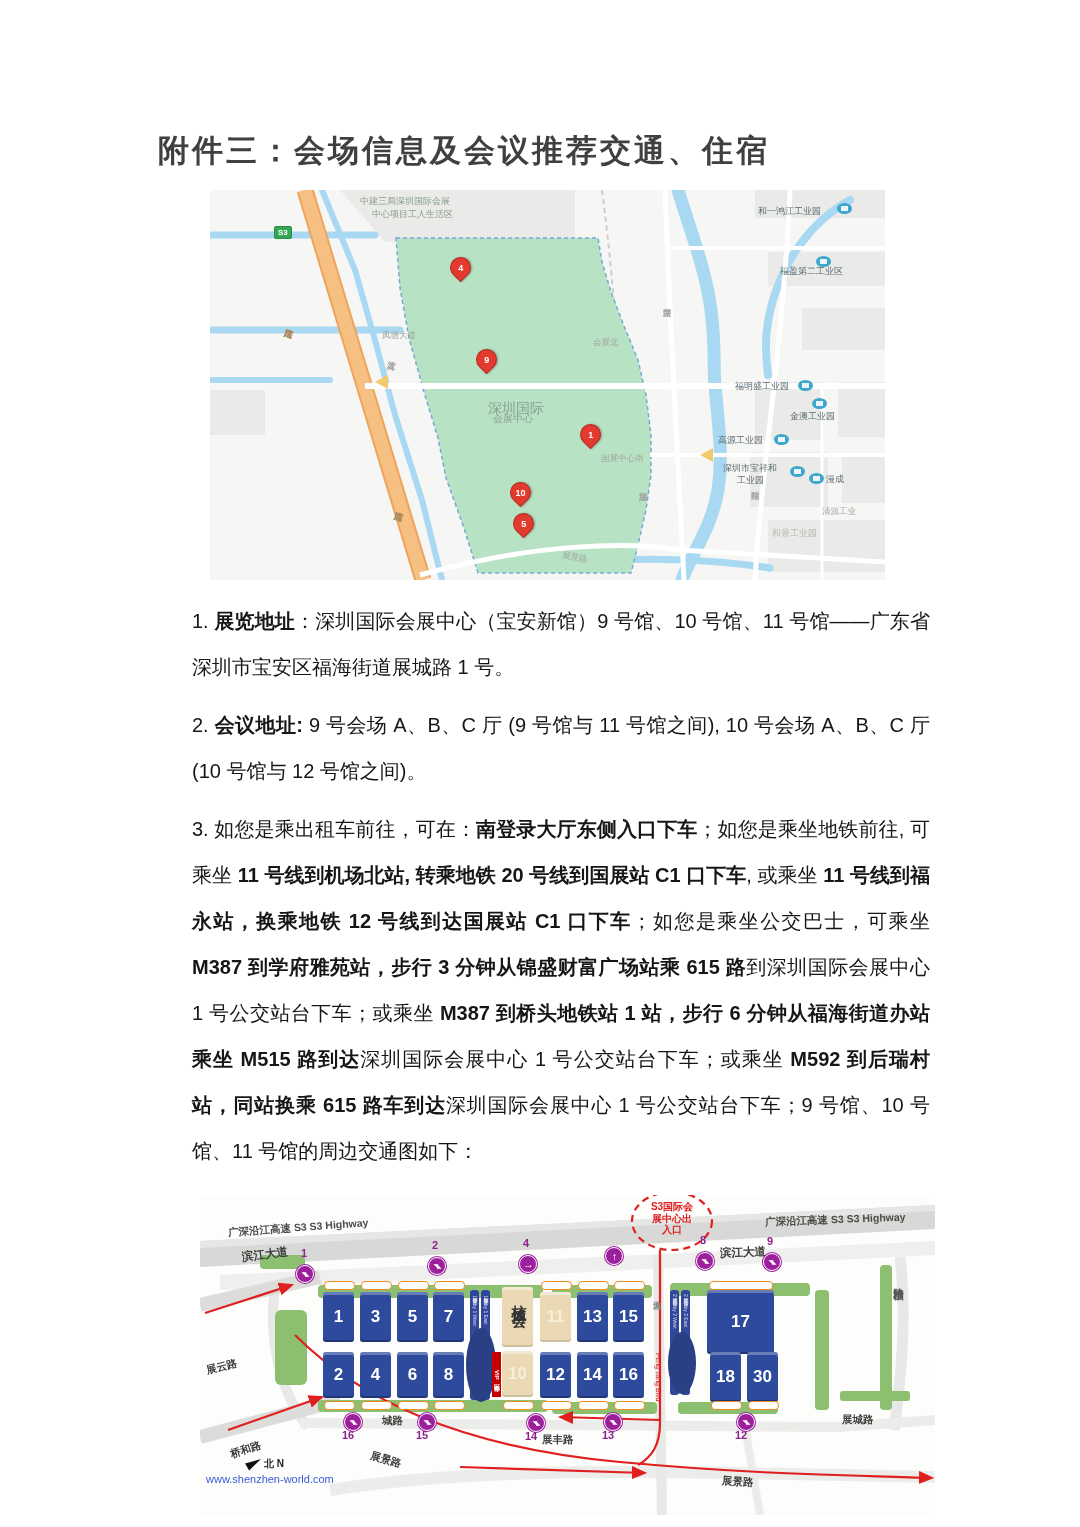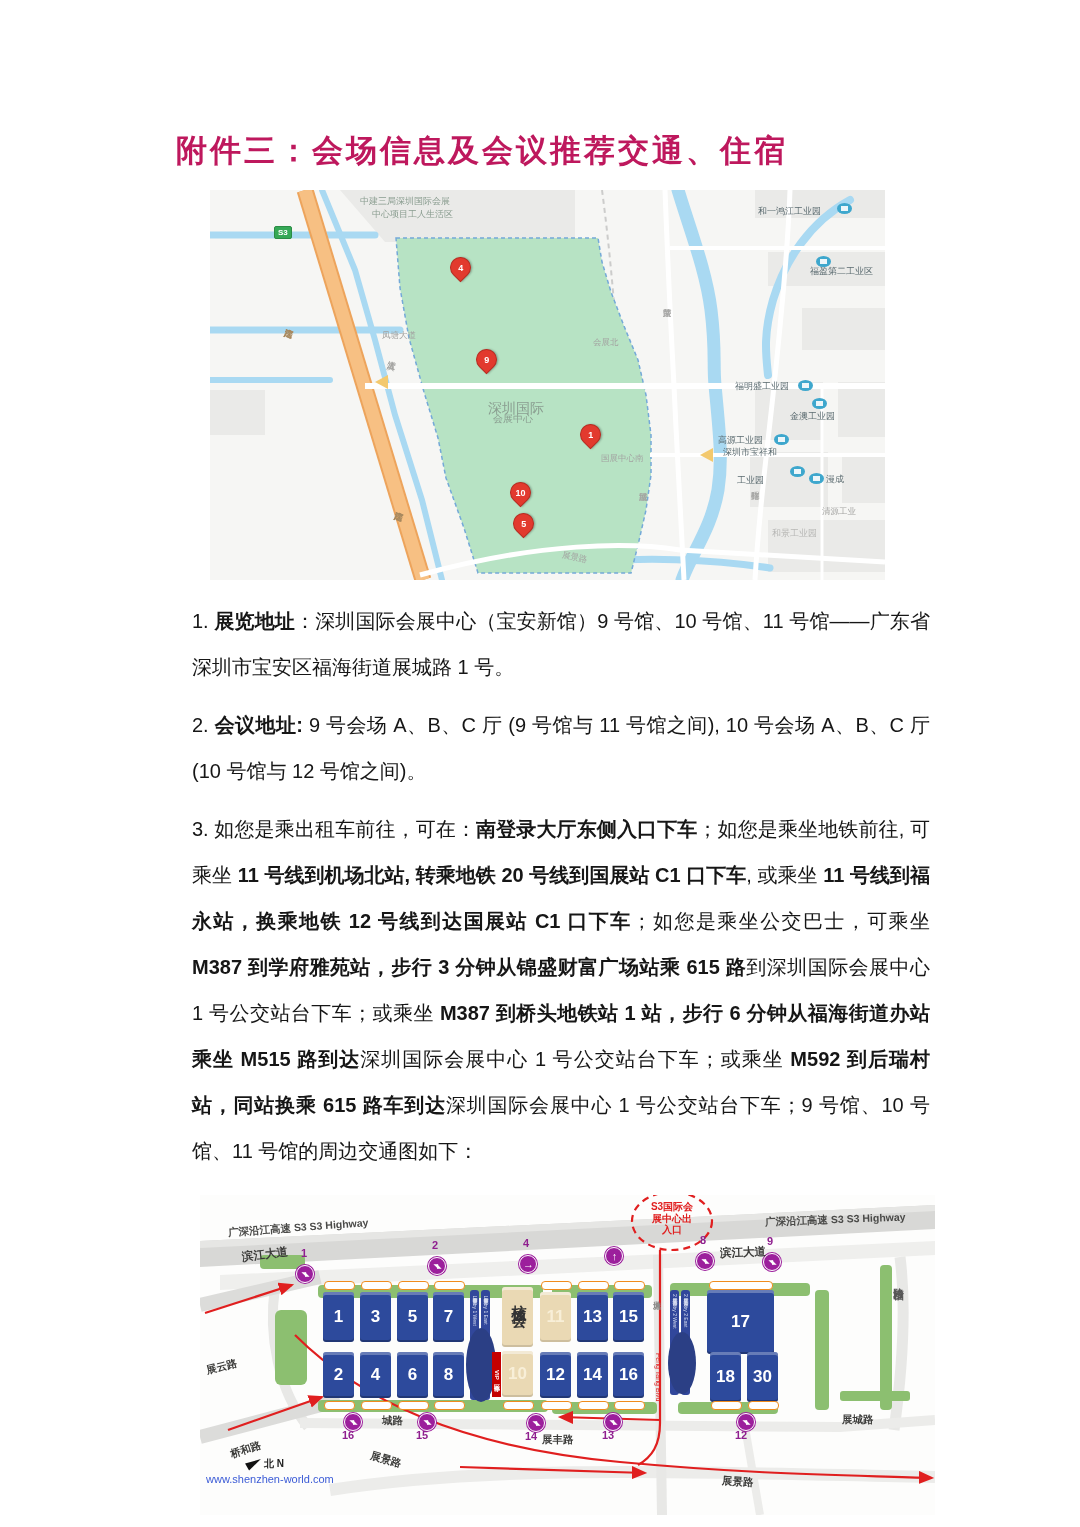--- a/index.html
+++ b/index.html
@@ -1,19 +1,19 @@
 <!DOCTYPE html>
 <html><head>
 <meta charset="utf-8">
 <style>
   html,body{margin:0;padding:0;background:#fff;}
   .page{position:relative;width:1080px;height:1527px;background:#ffffff;overflow:hidden;
         font-family:"Liberation Sans","DejaVu Sans",sans-serif;color:#1a1a1a;}
   .title{position:absolute;left:158px;top:130px;font-family:"DejaVu Serif","Liberation Serif",serif;
-         font-weight:bold;font-size:31px;letter-spacing:3px;color:#be185d;margin-left:18px;}
+         font-weight:bold;font-size:31px;letter-spacing:3px;color:#404040;}
   .bodytext{position:absolute;left:180px;top:586px;width:762px;font-size:20px;line-height:46px;
             text-align:justify;color:#161616;}
   .bodytext p{margin:12px;}
   .bodytext b{font-weight:bold;}
 
   
   .map1{position:absolute;left:210px;top:190px;width:675px;height:390px;background:#f6f6f4;overflow:hidden;}
   .map1 svg{position:absolute;left:0;top:0;}
   .ml{position:absolute;font-size:9px;color:#5b6b70;white-space:nowrap;line-height:1.25;}
   .ml.g{color:#8a9d90;}
@@ -109,31 +109,31 @@
         <path d="M210,385 C330,352 420,352 470,360 L675,372" stroke-width="5"></path>
         <path d="M612,196 V390" stroke-width="3"></path>
       </g>
       <polygon points="165,192 178,185 178,199" fill="#f3c96e"></polygon>
       <polygon points="490,265 503,258 503,272" fill="#f3c96e"></polygon>
     </svg>
 
     <span class="ml g c" style="left:150px;top:6px">中建三局深圳国际会展</span>
     <span class="ml g c" style="left:162px;top:19px">中心项目工人生活区</span>
     <span class="ml" style="left:548px;top:16px">和一鸿江工业园</span>
-    <span class="ml" style="left:600px;top:76px">福盈第二工业区</span>
+    <span class="ml" style="left:570px;top:76px">福盈第二工业区</span>
     <span class="ml r" style="left:172px;top:140px">凤塘大道</span>
     <span class="ml r" style="left:383px;top:147px">会展北</span>
     <span class="ml r v" style="left:452px;top:112px">展荣路</span>
     <span class="ml" style="left:525px;top:191px">福明盛工业园</span>
     <span class="ml" style="left:580px;top:221px">金澳工业园</span>
     <span class="ml" style="left:508px;top:245px">高源工业园</span>
     <span class="ml g c" style="left:278px;top:210px;font-size:14px">深圳国际</span>
     <span class="ml g c" style="left:283px;top:223px;font-size:10px">会展中心</span>
     <span class="ml r" style="left:391px;top:263px">国展中心南</span>
-    <span class="ml" style="left:513px;top:257px">深圳市宝祥和</span>
+    <span class="ml" style="left:513px;top:273px">深圳市宝祥和</span>
     <span class="ml" style="left:527px;top:285px">工业园</span>
     <span class="ml" style="left:616px;top:284px">漫成</span>
     <span class="ml r v" style="left:540px;top:295px">锦程路</span>
     <span class="ml r" style="left:612px;top:316px">清源工业</span>
     <span class="ml rl" style="left:562px;top:338px">和景工业园</span>
     <span class="ml r v" style="left:428px;top:296px">展城路</span>
     <span class="ml r" style="left:352px;top:362px;transform:rotate(12deg)">展景路</span>
     <span class="ml hw v" style="left:76px;top:132px;transform:rotate(17deg)">广深沿江高速</span>
     <span class="ml hw v" style="left:186px;top:315px;transform:rotate(17deg)">广深沿江高速</span>
     <span class="ml r v" style="left:179px;top:165px;transform:rotate(14deg)">滨江大道</span>

